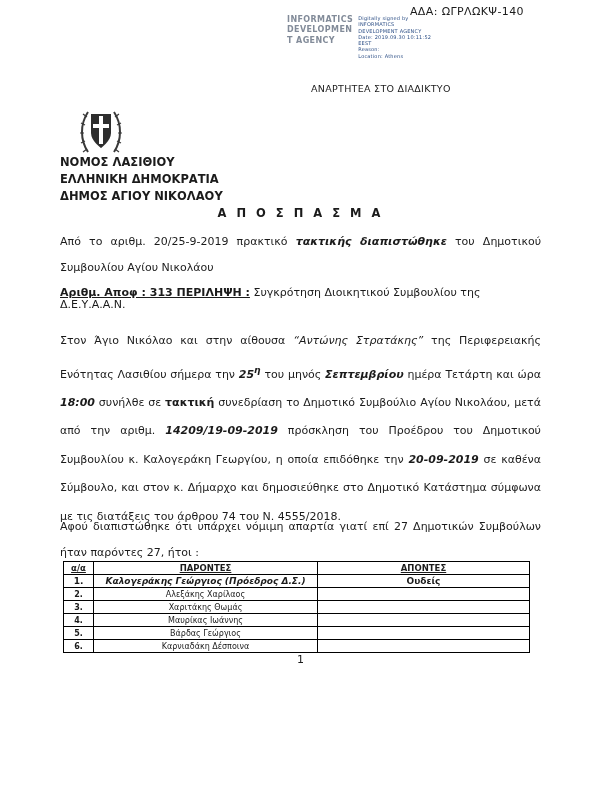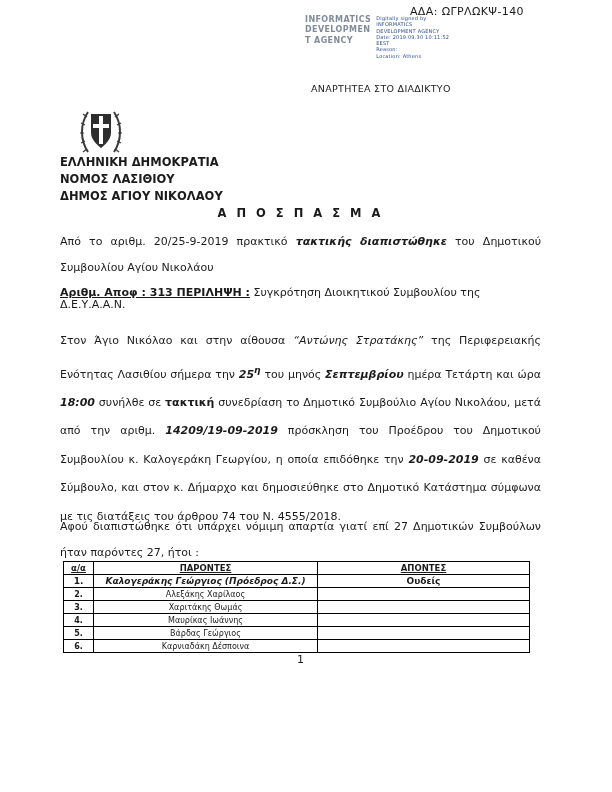--- a/index.html
+++ b/index.html
@@ -13,21 +13,21 @@
   .i  { font-style:italic; }
   .bi { font-weight:bold; font-style:italic; }
   .u  { text-decoration:underline; }
 
   .ada {
     position:absolute; top:5px; left:0; right:88px;
     text-align:right; font-size:11px; letter-spacing:.4px;
   }
   .sig {
     position:absolute; top:15px; left:287px;
-    display:flex; gap:5px; align-items:flex-start;margin-left:18px;
+    display:flex; gap:5px; align-items:flex-start;
   }
   .sig-agency {
     font-size:8px; font-weight:bold; color:#828b99;
     line-height:1.3; letter-spacing:.4px;
   }
   .sig-details {
     font-size:5px; color:#2d4f86; line-height:1.25; letter-spacing:.2px;
   }
   .posting {
     position:absolute; top:83px; left:311px;
@@ -102,22 +102,22 @@
       <path d="M35,7 C43,19 43,35 35,47" fill="none" stroke="#3a3a3a" stroke-width="2"></path>
       <path d="M8,12 l-4,-3 M6,20 l-4,-2 M5,28 l-4,0 M6,36 l-4,2 M8,44 l-4,3" stroke="#3a3a3a" stroke-width="1.2" fill="none"></path>
       <path d="M36,12 l4,-3 M38,20 l4,-2 M39,28 l4,0 M38,36 l4,2 M36,44 l4,3" stroke="#3a3a3a" stroke-width="1.2" fill="none"></path>
       <path d="M12,9 h20 v19 c0,8 -10,15 -10,15 c0,0 -10,-7 -10,-15 z" fill="#2e2e2e"></path>
       <rect x="20" y="11" width="4" height="28" fill="#ffffff"></rect>
       <rect x="14" y="19" width="16" height="4" fill="#ffffff"></rect>
     </svg>
   </div>
 
   <div class="authority">
+    <div>ΝΟΜΟΣ ΛΑΣΙΘΙΟΥ</div>
     <div>ΕΛΛΗΝΙΚΗ ΔΗΜΟΚΡΑΤΙΑ</div>
-    <div>ΝΟΜΟΣ ΛΑΣΙΘΙΟΥ</div>
     <div>ΔΗΜΟΣ ΑΓΙΟΥ ΝΙΚΟΛΑΟΥ</div>
   </div>
 
   <div class="title">Α Π Ο Σ Π Α Σ Μ Α</div>
 
   <p class="para intro"><span>Από το αριθμ. 20/25-9-2019 πρακτικό </span><span class="bi">τακτικής διαπιστώθηκε</span><span> του Δημοτικού Συμβουλίου Αγίου Νικολάου</span></p>
 
   <p class="para subject"><span class="b u">Αριθμ. Αποφ : 313 ΠΕΡΙΛΗΨΗ :</span><span> Συγκρότηση Διοικητικού Συμβουλίου της Δ.Ε.Υ.Α.Α.Ν.</span></p>
 
   <p class="para main"><span>Στον Άγιο Νικόλαο και στην αίθουσα </span><span class="i">“Αντώνης Στρατάκης”</span><span> της Περιφερειακής Ενότητας Λασιθίου σήμερα την </span><span class="bi">25</span><sup class="bi">η</sup><span> του μηνός </span><span class="bi">Σεπτεμβρίου</span><span> ημέρα Τετάρτη και ώρα </span><span class="bi">18:00</span><span> συνήλθε σε </span><span class="b">τακτική</span><span> συνεδρίαση το Δημοτικό Συμβούλιο Αγίου Νικολάου, μετά από την αριθμ. </span><span class="bi">14209/19-09-2019</span><span> πρόσκληση του Προέδρου του Δημοτικού Συμβουλίου κ. Καλογεράκη Γεωργίου, η οποία επιδόθηκε την </span><span class="bi">20-09-2019</span><span> σε καθένα Σύμβουλο, και στον κ. Δήμαρχο και δημοσιεύθηκε στο Δημοτικό Κατάστημα σύμφωνα με τις διατάξεις του άρθρου 74 του  Ν. 4555/2018.</span></p>

